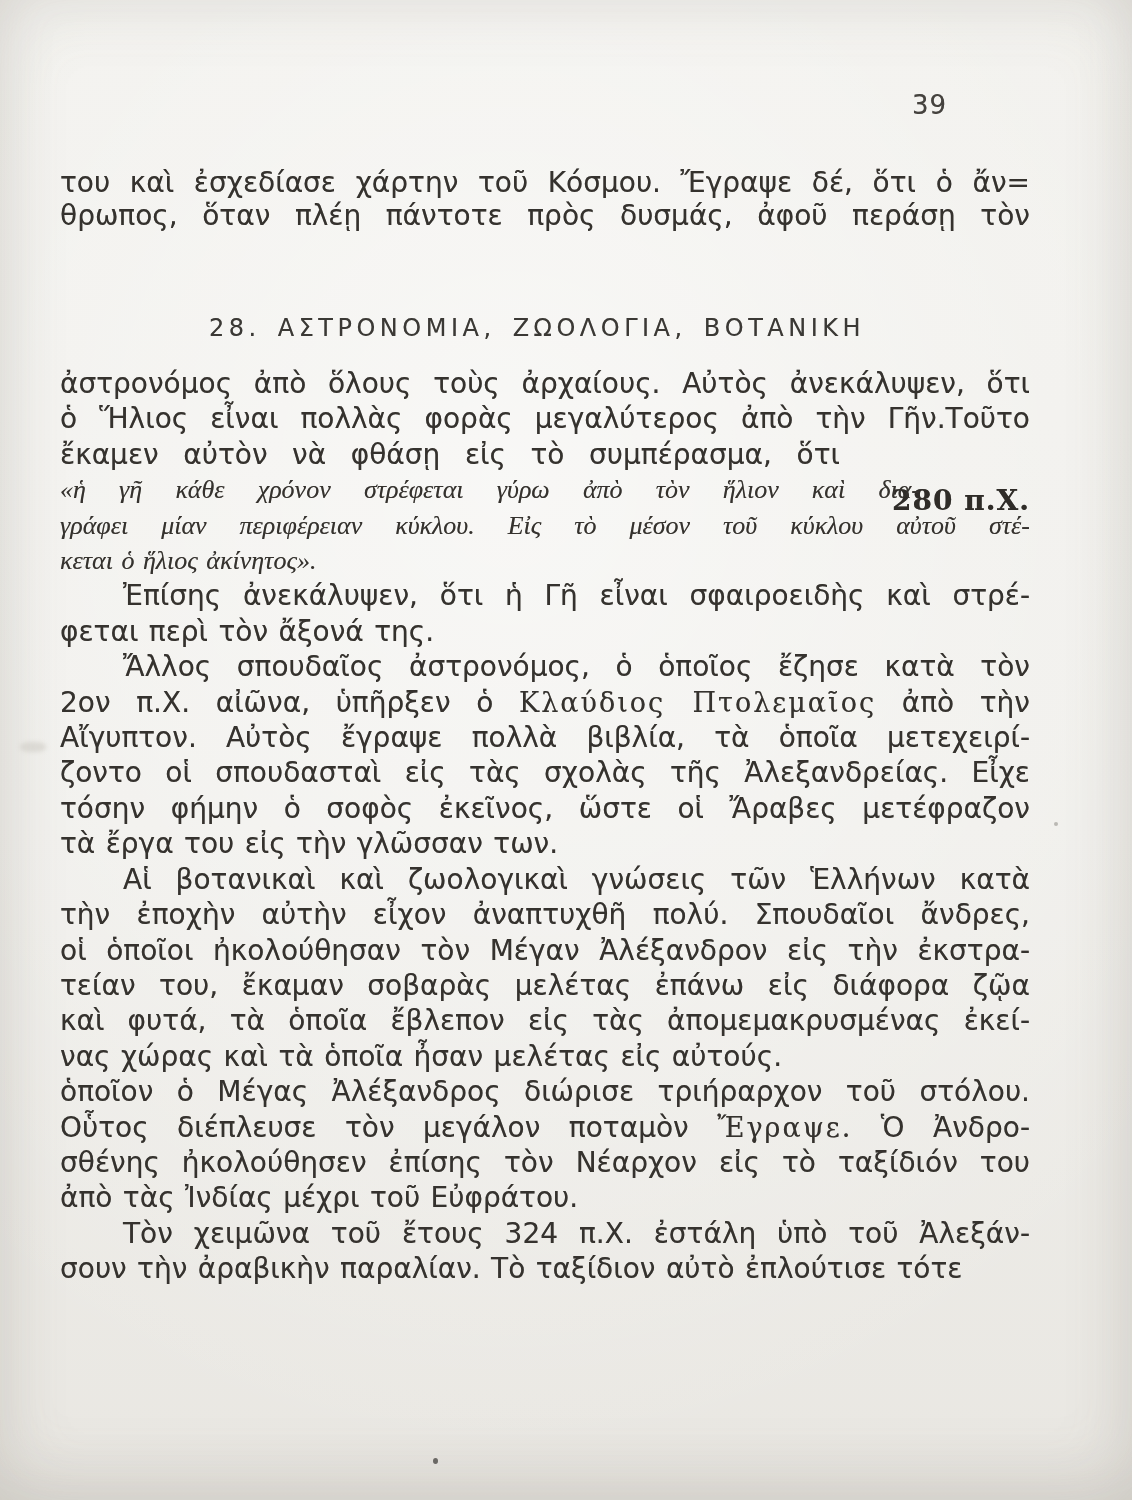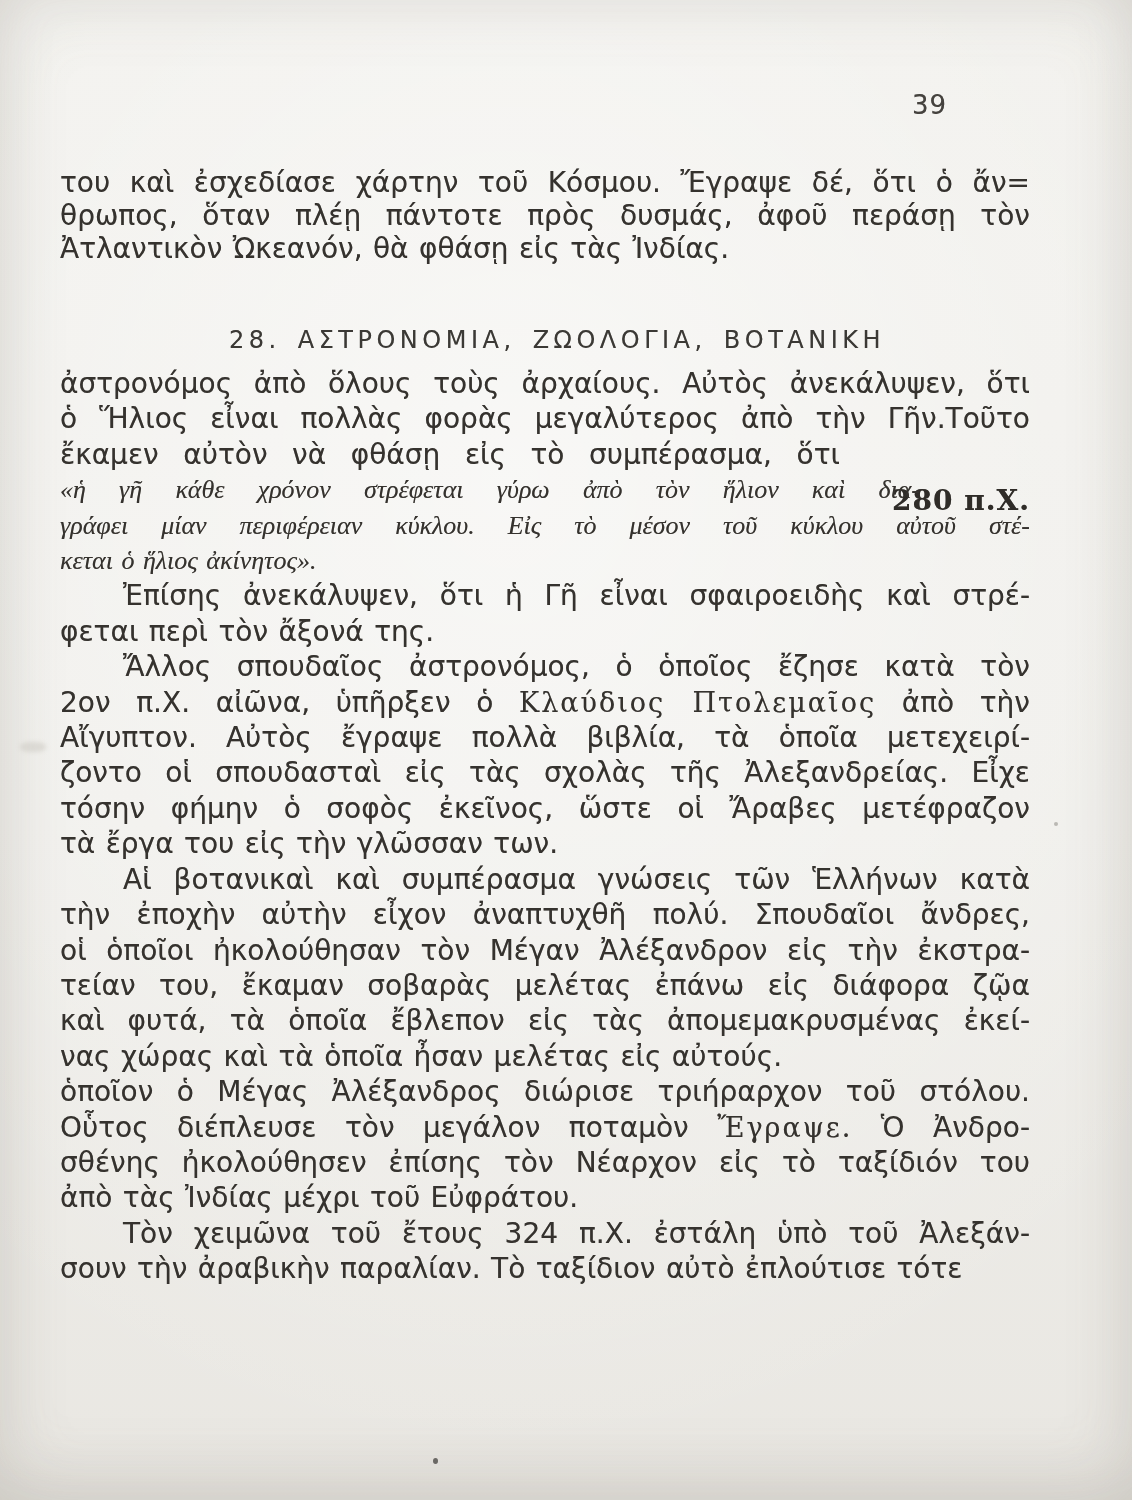--- a/index.html
+++ b/index.html
@@ -13,26 +13,25 @@
     -webkit-font-smoothing:antialiased;
   }
   .ink{color:#35322e;text-shadow:0 0 .6px rgba(53,50,46,.45);}
   #page-number{
     position:absolute;top:92px;right:185px;
     font:26px/1 "DejaVu Sans",sans-serif;color:#45423e;letter-spacing:1px;
   }
   .textblock{position:absolute;left:60px;width:970px;}
   #intro{top:166px;font-size:28px;line-height:33px;}
   #section-heading{
-    position:absolute;left:72px;width:970px;top:313px;
+    position:absolute;left:52px;width:970px;top:313px;
     text-align:center;
     font:24px/30px "DejaVu Sans",sans-serif;color:#3b3935;
     letter-spacing:4.5px;word-spacing:5px;
     text-shadow:0 0 .6px rgba(53,50,46,.4);
-    margin-top:12px;
   }
   #bodytext{top:366px;font-size:28px;line-height:35.4px;}
   .line{text-align:left;word-spacing:1.5px;}
   .j{text-align:justify;text-align-last:justify;}
   .ind{padding-left:63px;}
   .it{font-family:Liberation Serif, serif;font-style:italic;font-size:26px;word-spacing:2px;}
   .w780{width:780px;}
   .w860{width:860px;}
   .em{font-family:"DejaVu Serif",serif;font-style:normal;letter-spacing:2px;font-size:27px;}
   #margin-note{
@@ -46,21 +45,20 @@
   #speck-3{left:20px;top:742px;width:26px;height:10px;background:#c9c6bf;opacity:.5;border-radius:40%;filter:blur(2px);}
 </style>
 </head>
 <body>
 
 <div id="page-number" class="ink">39</div>
 
 <div id="intro" class="textblock ink">
     <div class="line j">του καὶ ἐσχεδίασε χάρτην τοῦ Κόσμου. Ἔγραψε δέ, ὅτι ὁ ἄν=</div>
     <div class="line j">θρωπος, ὅταν πλέῃ πάντοτε πρὸς δυσμάς, ἀφοῦ περάσῃ τὸν</div>
-    <div class="line ">Ἀτλαντικὸν Ὠκεανόν, θὰ φθάσῃ εἰς τὰς Ἰνδίας.</div>
   </div>
 
 <div id="section-heading">28. ΑΣΤΡΟΝΟΜΙΑ, ΖΩΟΛΟΓΙΑ, ΒΟΤΑΝΙΚΗ</div>
 
 <div id="margin-note">280 π.Χ.</div>
 
 <div id="bodytext" class="textblock ink">
     <div class="line j">ἀστρονόμος ἀπὸ ὅλους τοὺς ἀρχαίους. Αὐτὸς ἀνεκάλυψεν, ὅτι</div>
     <div class="line j">ὁ Ἥλιος εἶναι πολλὰς φορὰς μεγαλύτερος ἀπὸ τὴν Γῆν.Τοῦτο</div>
     <div class="line j w780">ἔκαμεν αὐτὸν νὰ φθάσῃ εἰς τὸ συμπέρασμα, ὅτι</div>
@@ -68,21 +66,21 @@
     <div class="line j it">γράφει μίαν περιφέρειαν κύκλου. Εἰς τὸ μέσον τοῦ κύκλου αὐτοῦ στέ-</div>
     <div class="line it">κεται ὁ ἥλιος ἀκίνητος».</div>
     <div class="line j ind">Ἐπίσης ἀνεκάλυψεν, ὅτι ἡ Γῆ εἶναι σφαιροειδὴς καὶ στρέ-</div>
     <div class="line ">φεται περὶ τὸν ἄξονά της.</div>
     <div class="line j ind">Ἄλλος σπουδαῖος ἀστρονόμος, ὁ ὁποῖος ἔζησε κατὰ τὸν</div>
     <div class="line j">2ον π.Χ. αἰῶνα, ὑπῆρξεν ὁ <span class="em">Κλαύδιος Πτολεμαῖος</span> ἀπὸ τὴν</div>
     <div class="line j">Αἴγυπτον. Αὐτὸς ἔγραψε πολλὰ βιβλία, τὰ ὁποῖα μετεχειρί-</div>
     <div class="line j">ζοντο οἱ σπουδασταὶ εἰς τὰς σχολὰς τῆς Ἀλεξανδρείας. Εἶχε</div>
     <div class="line j">τόσην φήμην ὁ σοφὸς ἐκεῖνος, ὥστε οἱ Ἄραβες μετέφραζον</div>
     <div class="line ">τὰ ἔργα του εἰς τὴν γλῶσσαν των.</div>
-    <div class="line j ind">Αἱ βοτανικαὶ καὶ συμπέρασμα γνώσεις τῶν Ἑλλήνων κατὰ</div>
+    <div class="line j ind">Αἱ βοτανικαὶ καὶ ζωολογικαὶ γνώσεις τῶν Ἑλλήνων κατὰ</div>
     <div class="line j">τὴν ἐποχὴν αὐτὴν εἶχον ἀναπτυχθῆ πολύ. Σπουδαῖοι ἄνδρες,</div>
     <div class="line j">οἱ ὁποῖοι ἠκολούθησαν τὸν Μέγαν Ἀλέξανδρον εἰς τὴν ἐκστρα-</div>
     <div class="line j">τείαν του, ἔκαμαν σοβαρὰς μελέτας ἐπάνω εἰς διάφορα ζῷα</div>
     <div class="line j">καὶ φυτά, τὰ ὁποῖα ἔβλεπον εἰς τὰς ἀπομεμακρυσμένας ἐκεί-</div>
     <div class="line ">νας χώρας καὶ τὰ ὁποῖα ἦσαν μελέτας εἰς αὐτούς.</div>
     <div class="line j">ὁποῖον ὁ Μέγας Ἀλέξανδρος διώρισε τριήραρχον τοῦ στόλου.</div>
     <div class="line j">Οὗτος διέπλευσε τὸν μεγάλον ποταμὸν <span class="em">Ἔγραψε.</span> Ὁ Ἀνδρο-</div>
     <div class="line j">σθένης ἠκολούθησεν ἐπίσης τὸν Νέαρχον εἰς τὸ ταξίδιόν του</div>
     <div class="line ">ἀπὸ τὰς Ἰνδίας μέχρι τοῦ Εὐφράτου.</div>
     <div class="line j ind">Τὸν χειμῶνα τοῦ ἔτους 324 π.Χ. ἐστάλη ὑπὸ τοῦ Ἀλεξάν-</div>

